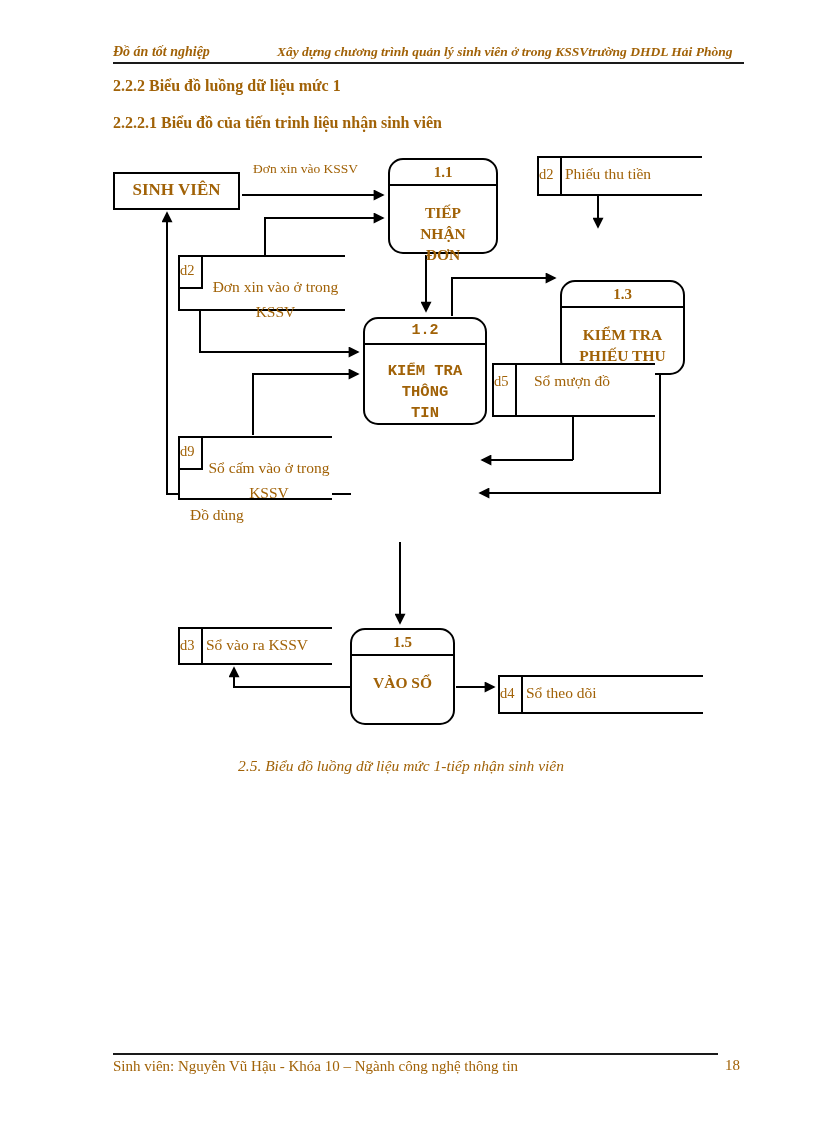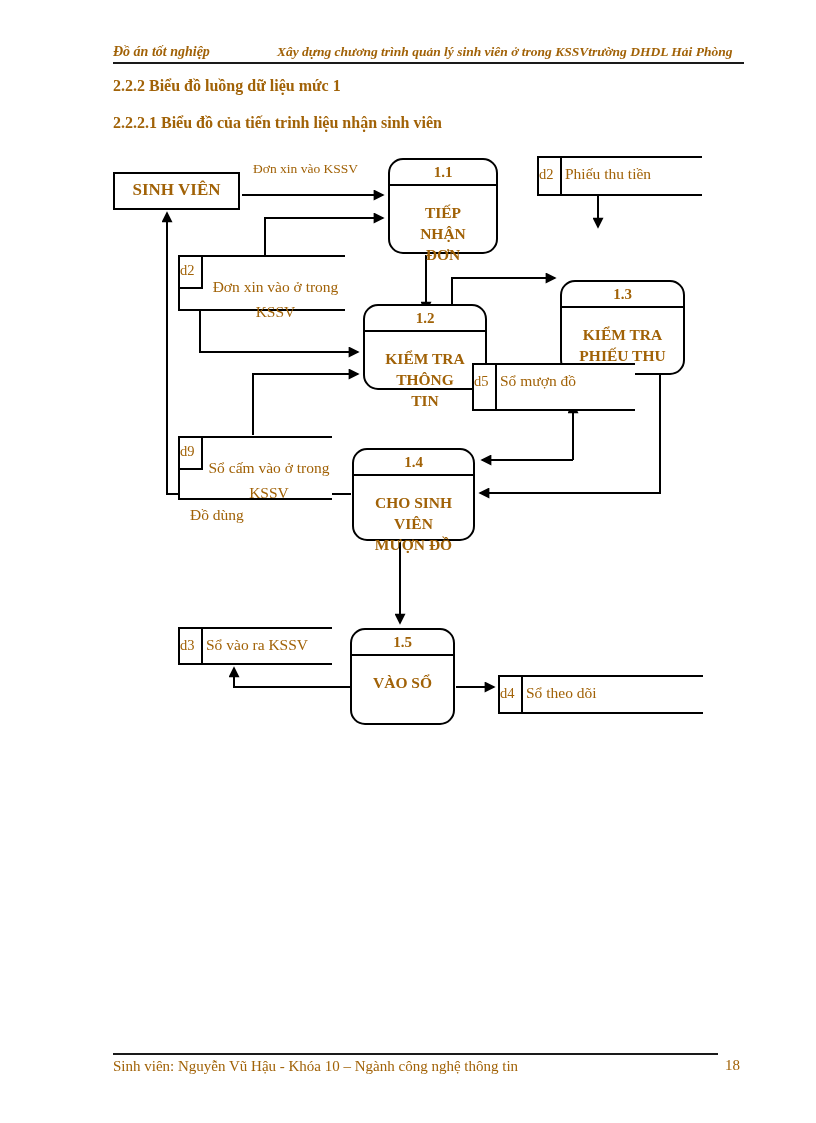--- a/index.html
+++ b/index.html
@@ -90,75 +90,70 @@
   <div class="abs flow-label" style="left:253px; top:161px;">Đơn xin vào KSSV</div>
   <div class="abs flow-label big" style="left:190px; top:506px;">Đồ dùng</div>
 
   <div class="abs process" style="left:388px; top:158px; width:110px; height:96px;">
     <div class="p-id">1.1</div>
     <div class="p-name">TIẾP
 NHẬN
 ĐƠN</div>
   </div>
 
-  <div class="abs process" style="left:363px; top:304px; width:124px; height:86px;">
+  <div class="abs process" style="left:363px; top:317px; width:124px; height:108px;font-family:Liberation Mono, monospace;">
     <div class="p-id">1.2</div>
     <div class="p-name">KIỂM TRA
 THÔNG
 TIN</div>
   </div>
 
   <div class="abs process" style="left:560px; top:232px; width:125px; height:95px;margin-top:48px;">
     <div class="p-id">1.3</div>
     <div class="p-name">KIỂM TRA
 PHIẾU THU</div>
   </div>
 
-  <div class="abs process" style="left:352px; top:448px; width:123px; height:93px;">
-    <div class="p-id">1.4</div>
-    <div class="p-name">CHO SINH
-VIÊN
-MƯỢN ĐỒ</div>
-  </div>
 
   <div class="abs process" style="left:350px; top:628px; width:105px; height:97px;">
     <div class="p-id">1.5</div>
     <div class="p-name">VÀO SỔ</div>
   </div>
 
   <div class="abs store onerow" style="left:537px; top:156px; width:165px; height:40px;">
     <div class="s-id">d2</div>
     <div class="s-name">Phiếu thu tiền</div>
   </div>
 
   <div class="abs store tworow" style="left:178px; top:255px; width:167px; height:56px;">
     <div class="s-id">d2</div>
     <div class="s-name">Đơn xin vào ở trong
 KSSV</div>
   </div>
 
-  <div class="abs store onerow" style="left:472px; top:363px; width:163px; height:48px;">
+  <div class="abs store onerow" style="left:492px; top:363px; width:163px; height:54px;padding-left:14px;">
     <div class="s-id">d5</div>
     <div class="s-name">Sổ mượn đồ</div>
   </div>
 
   <div class="abs store tworow" style="left:178px; top:436px; width:154px; height:64px;">
     <div class="s-id">d9</div>
     <div class="s-name">Sổ cấm vào ở trong
 KSSV</div>
   </div>
 
   <div class="abs store onerow" style="left:178px; top:627px; width:154px; height:38px;">
     <div class="s-id">d3</div>
     <div class="s-name">Sổ vào ra KSSV</div>
   </div>
 
   <div class="abs store onerow" style="left:498px; top:675px; width:205px; height:39px;">
     <div class="s-id">d4</div>
     <div class="s-name">Sổ theo dõi</div>
   </div>
 
+  <div class="abs caption">2.5. Biểu đồ luồng dữ liệu mức 1-tiếp nhận sinh viên</div>
 
   <div class="abs ftr-rule"></div>
   <div class="abs ftr-text">Sinh viên: Nguyễn Vũ Hậu - Khóa 10 – Ngành công nghệ thông tin</div>
   <div class="abs ftr-page">18</div>
 
 </div>
 
 </body></html>

